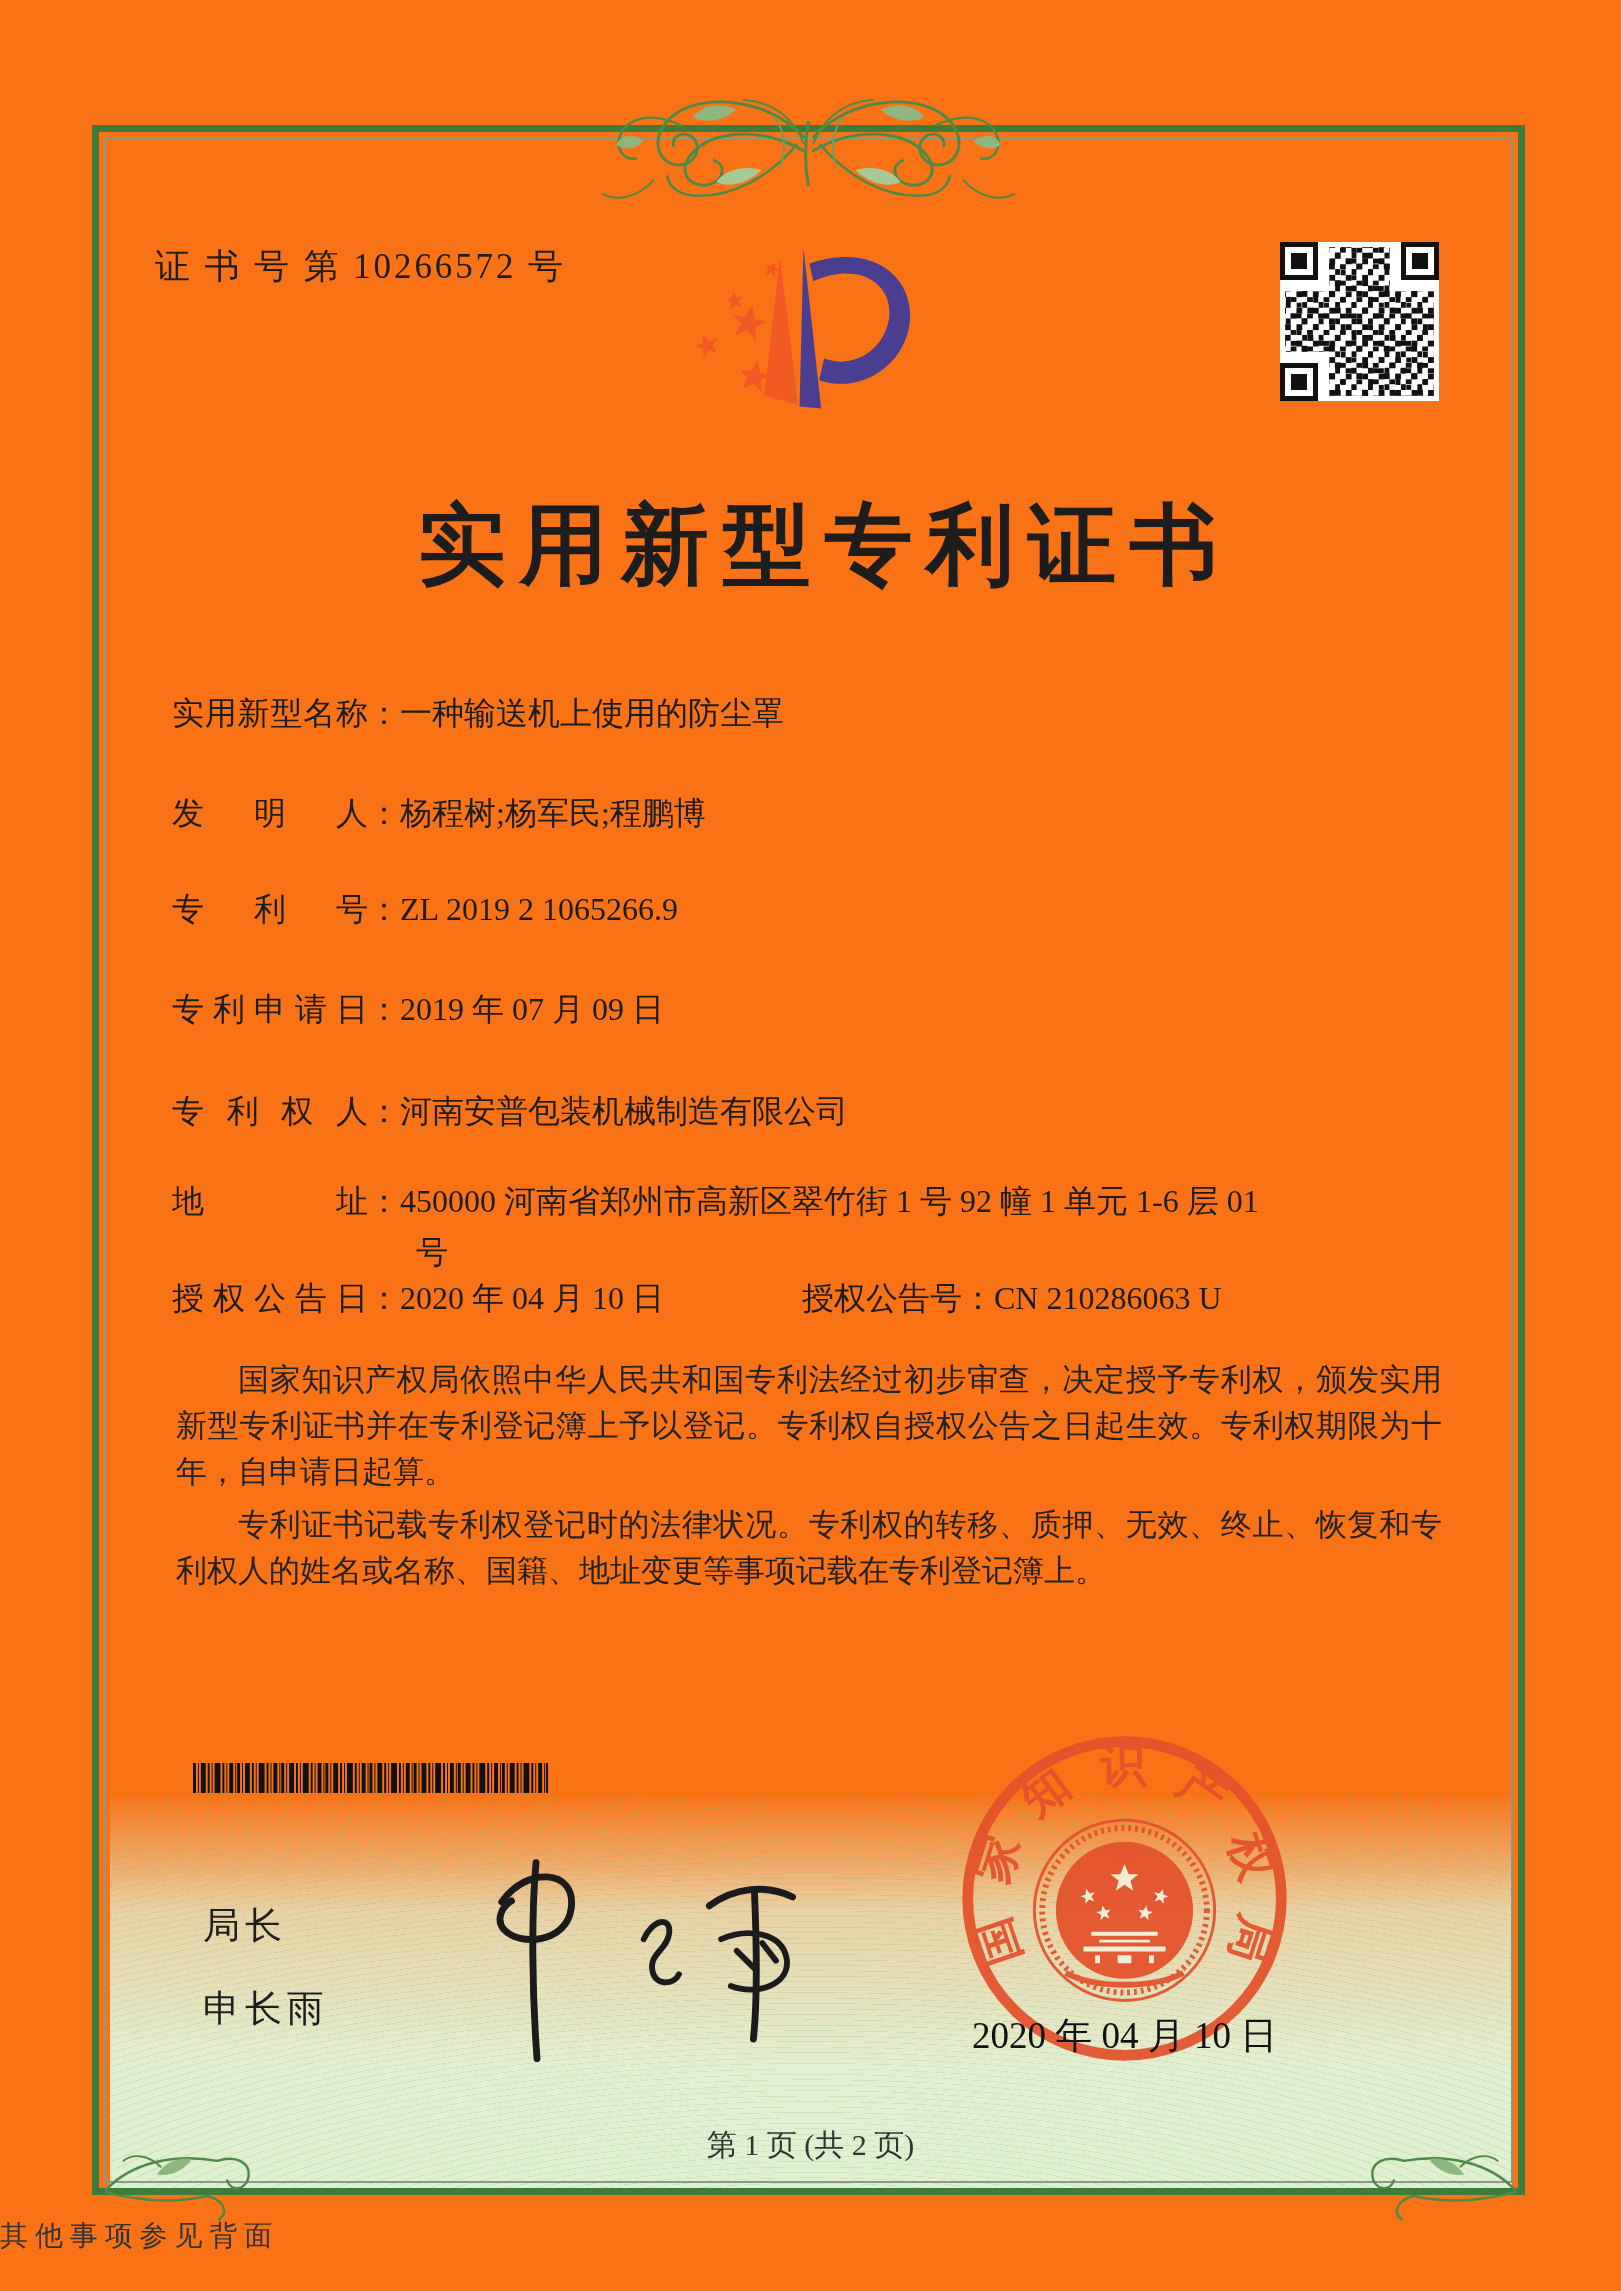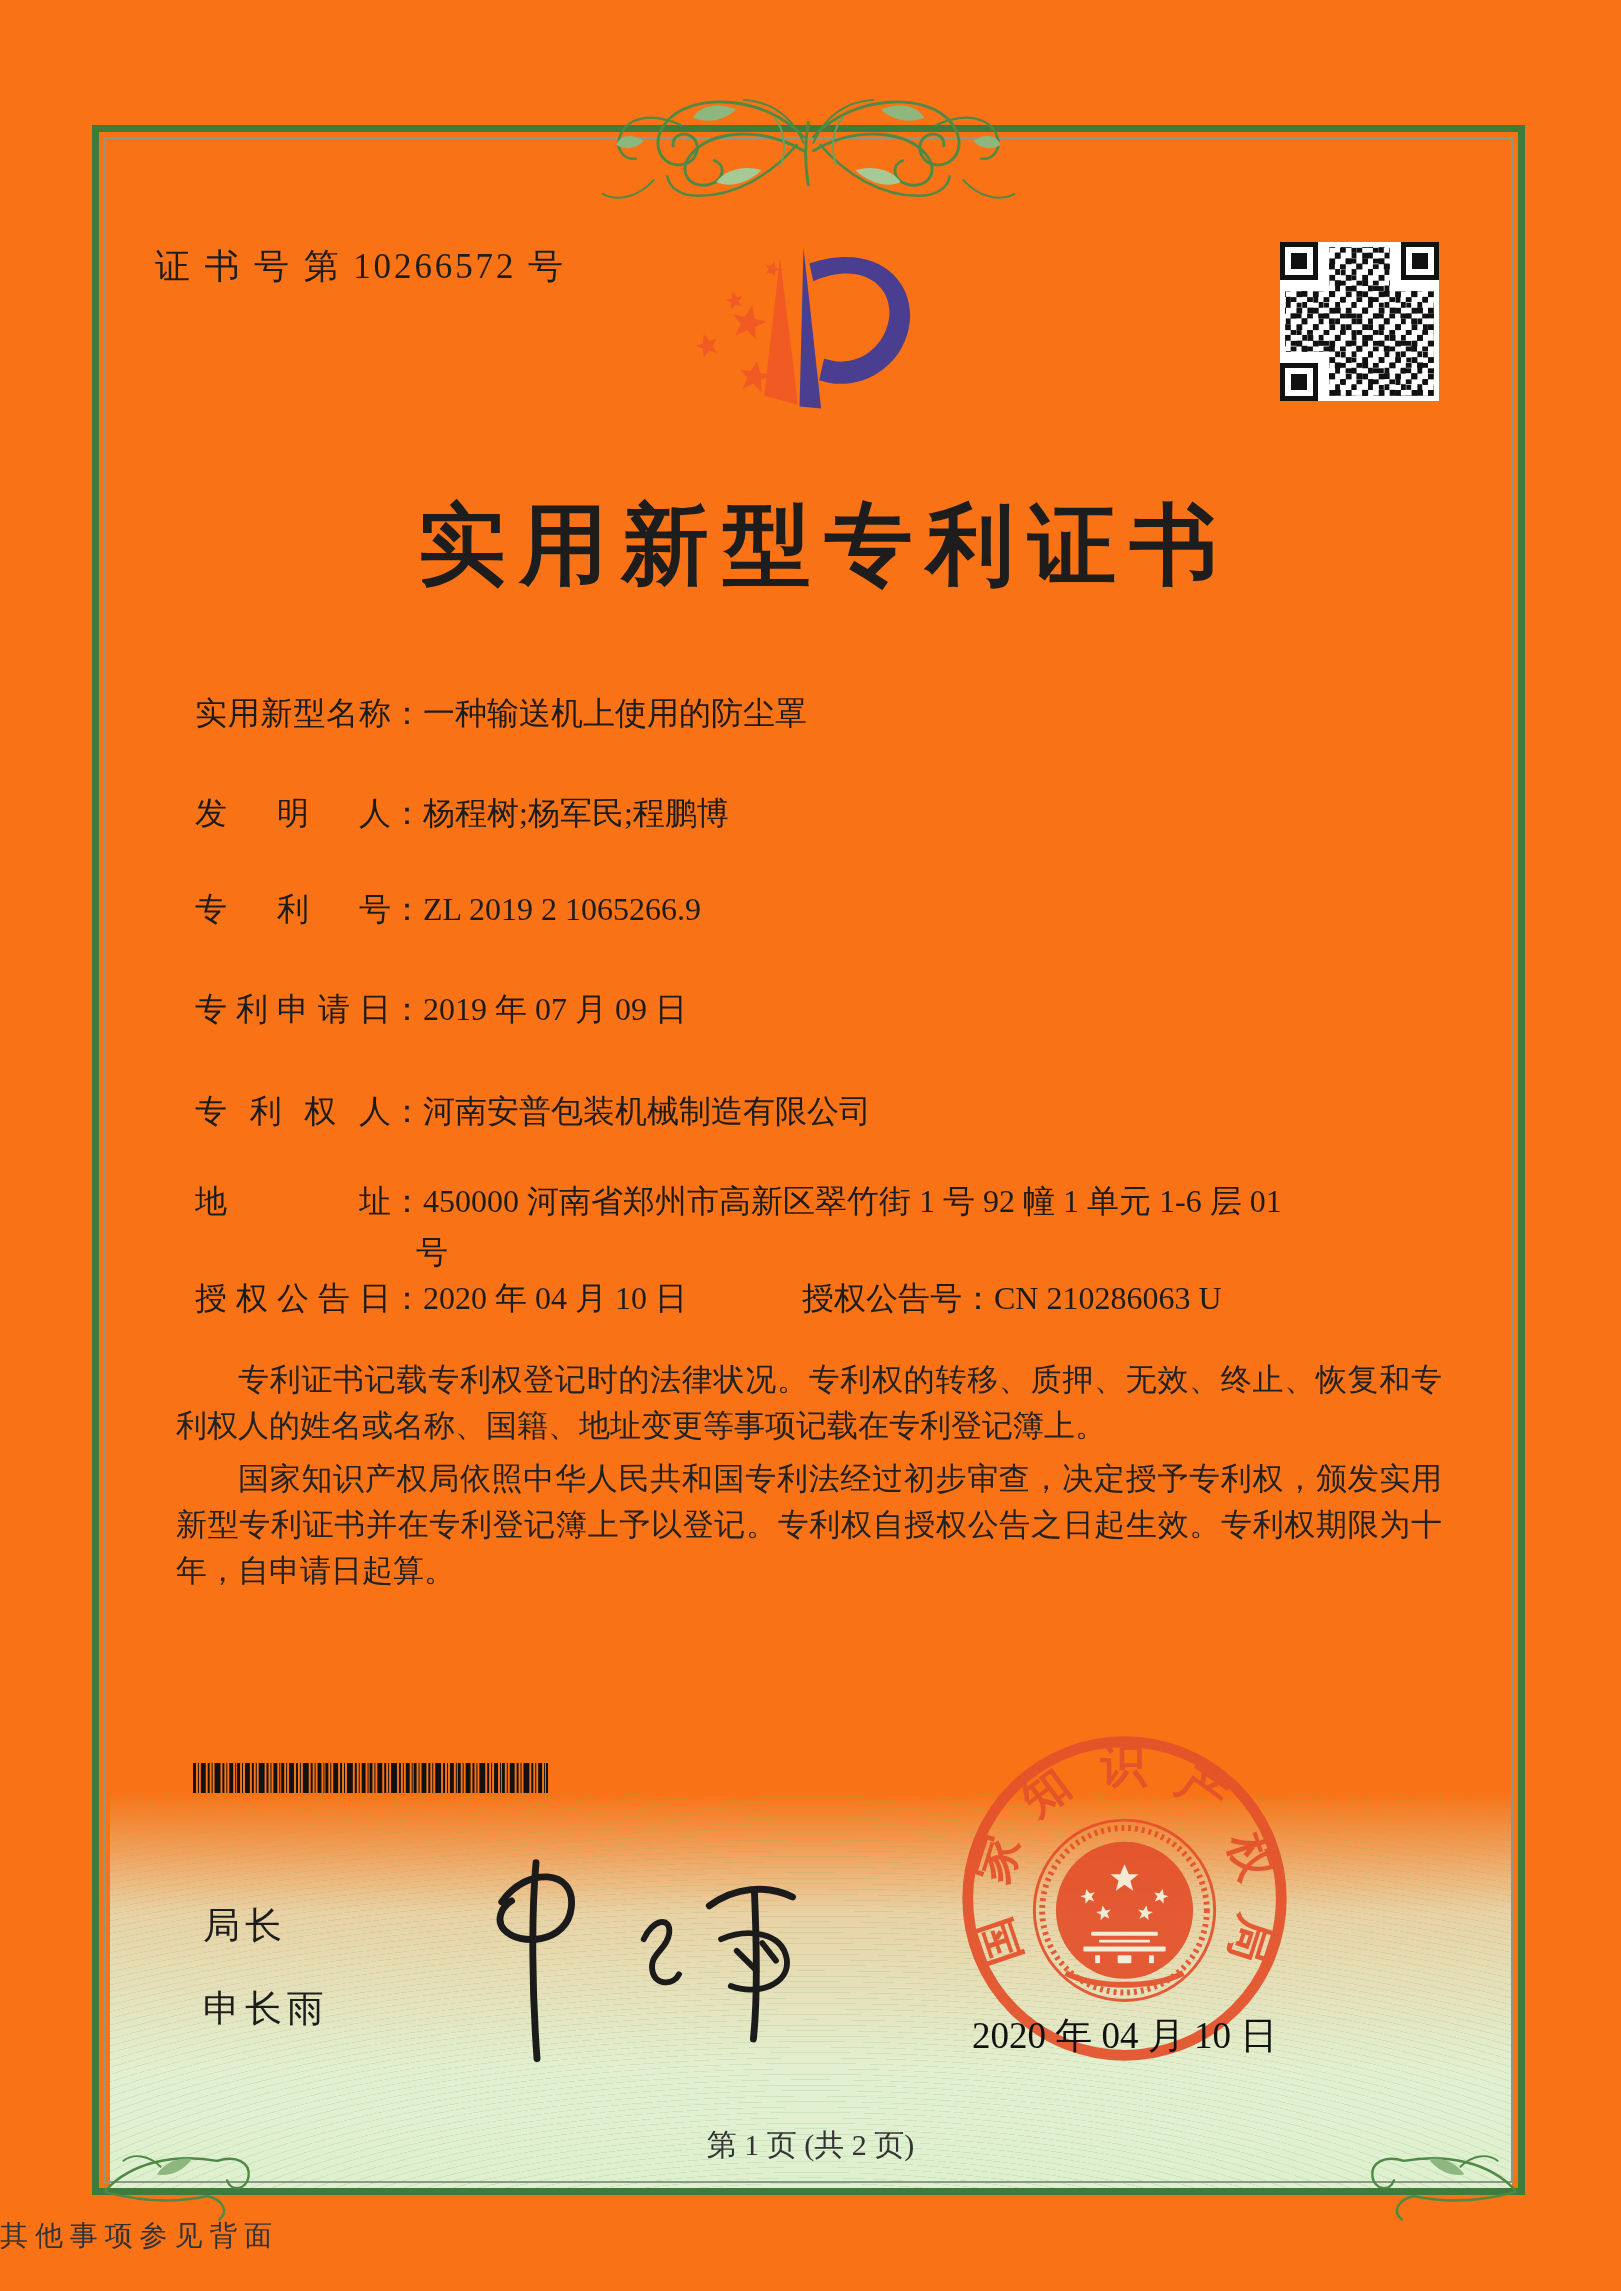--- a/index.html
+++ b/index.html
@@ -35,21 +35,21 @@
   
   .cert-no{position:absolute;left:155px;top:243px;font-size:35px;letter-spacing:2.9px;white-space:nowrap;}
   .logo{position:absolute;left:674px;top:238px;width:257px;height:198px;}
   .qr{position:absolute;left:1280px;top:242px;width:159px;height:159px;}
   .doc-title{
     position:absolute;left:0;top:486px;width:100%;
     text-align:center;font-size:88px;font-weight:bold;
     letter-spacing:13.7px;white-space:nowrap;padding-left:14px;
   }
   
-  .row{position:absolute;left:195px;font-size:32px;white-space:nowrap;color:#1c1c1c;}
+  .row{position:absolute;left:172px;font-size:32px;white-space:nowrap;color:#1c1c1c;}
   .lbl{display:inline-block;width:196px;text-align:justify;text-align-last:justify;vertical-align:top;}
   .lbl-n{display:inline;}
   .colon{display:inline-block;}
   .val{display:inline;}
   .r0{top:692px}.r1{top:792px}.r2{top:888px}.r3{top:988px}
   .r4{top:1090px}.r5{top:1180px}.r5b{top:1231px;left:416px}
   .r6{top:1277px}.r6b{top:1277px;left:802px}
   
   .body-text{
     position:absolute;left:176px;top:1357px;width:1266px;
@@ -191,22 +191,22 @@
   </div>
   <div class="row r5b">号</div>
   <div class="row r6">
     <span class="lbl">授权公告日</span><span class="colon">：</span><span class="val">2020 年 04 月 10 日</span>
   </div>
   <div class="row r6b">
     <span class="lbl-n">授权公告号</span><span class="colon">：</span><span class="val">CN 210286063 U</span>
   </div>
 
   <div class="body-text">
+    <p>国家知识产权局依照中华人民共和国专利法经过初步审查，决定授予专利权，颁发实用新型专利证书并在专利登记簿上予以登记。专利权自授权公告之日起生效。专利权期限为十年，自申请日起算。</p>
     <p>专利证书记载专利权登记时的法律状况。专利权的转移、质押、无效、终止、恢复和专利权人的姓名或名称、国籍、地址变更等事项记载在专利登记簿上。</p>
-    <p>国家知识产权局依照中华人民共和国专利法经过初步审查，决定授予专利权，颁发实用新型专利证书并在专利登记簿上予以登记。专利权自授权公告之日起生效。专利权期限为十年，自申请日起算。</p>
   </div>
 
   <svg class="barcode" viewBox="0 0 362 31" preserveAspectRatio="none" aria-hidden="true">
     <defs>
       <pattern id="bars" width="45" height="31" patternUnits="userSpaceOnUse">
         <rect x="0" y="0" width="3" height="31" fill="#111"></rect>
         <rect x="5" y="0" width="1" height="31" fill="#111"></rect>
         <rect x="8" y="0" width="5" height="31" fill="#111"></rect>
         <rect x="15" y="0" width="2" height="31" fill="#111"></rect>
         <rect x="19" y="0" width="1" height="31" fill="#111"></rect>

